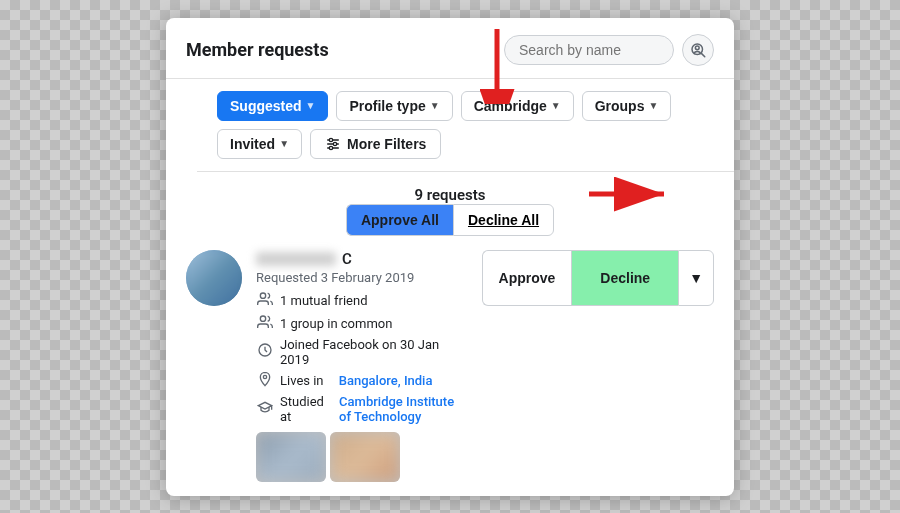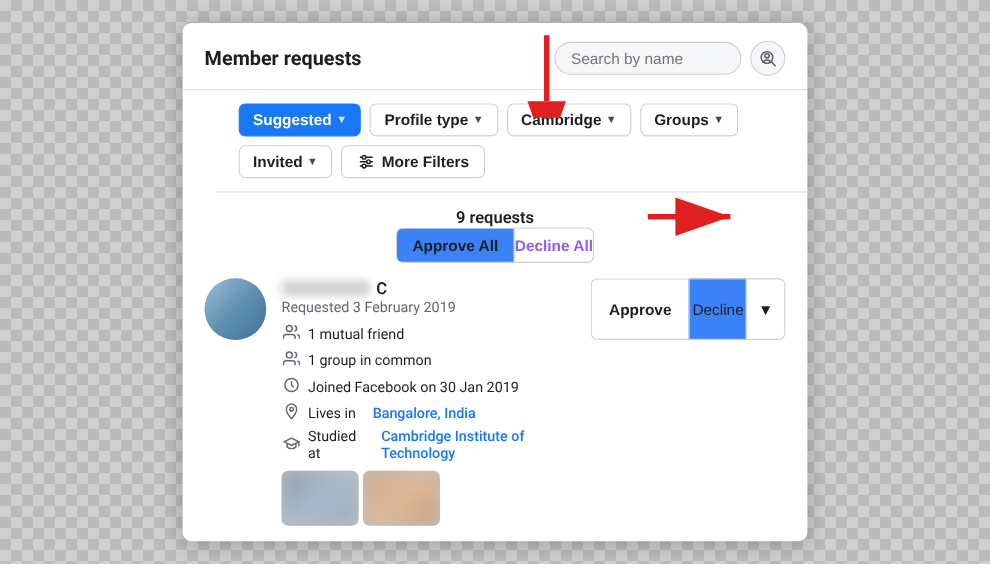--- a/index.html
+++ b/index.html
@@ -150,28 +150,29 @@
       border-right: none;
       border-radius: 6px 0 0 6px;
       background: #3b82f6;
       font-size: 14px;
       font-weight: 600;
       color: #1c1e21;
       cursor: pointer;
     }
 
     .decline-all-btn {
-      padding: 7px 0;
+      padding: 7px 14px;
       border: 1px solid #ccd0d5;
       border-radius: 0 6px 6px 0;
       background: #fff;
       font-size: 14px;
       font-weight: 600;
-      color: #8b5cf6;
-      cursor: pointer;
+      color: #000000;
+      cursor: pointer;
+      text-decoration: underline;
     }
 
     .member-row {
       display: flex;
       gap: 14px;
       align-items: flex-start;
     }
 
     .avatar-container {
       flex-shrink: 0;
@@ -268,26 +269,26 @@
       border-right: none;
       border-radius: 6px 0 0 6px;
       background: #fff;
       font-size: 14px;
       font-weight: 600;
       color: #1c1e21;
       cursor: pointer;
     }
 
     .decline-btn {
-      padding: 7px 2px;
+      padding: 7px 28px;
       border: 1px solid #ccd0d5;
       border-right: none;
-      background: #3b82f6;
-      font-size: 14px;
-      font-weight: 400;
+      background: #86efac;
+      font-size: 14px;
+      font-weight: 700;
       color: #1c1e21;
       cursor: pointer;
     }
 
     .decline-arrow-btn {
       padding: 7px 10px;
       border: 1px solid #ccd0d5;
       border-radius: 0 6px 6px 0;
       background: #fff;
       font-size: 14px;

